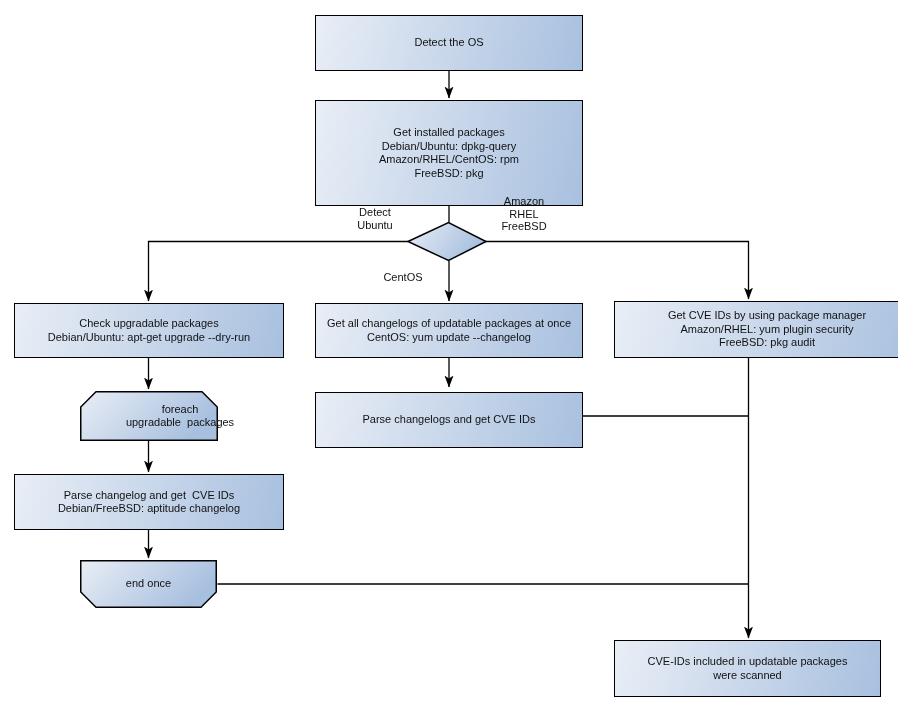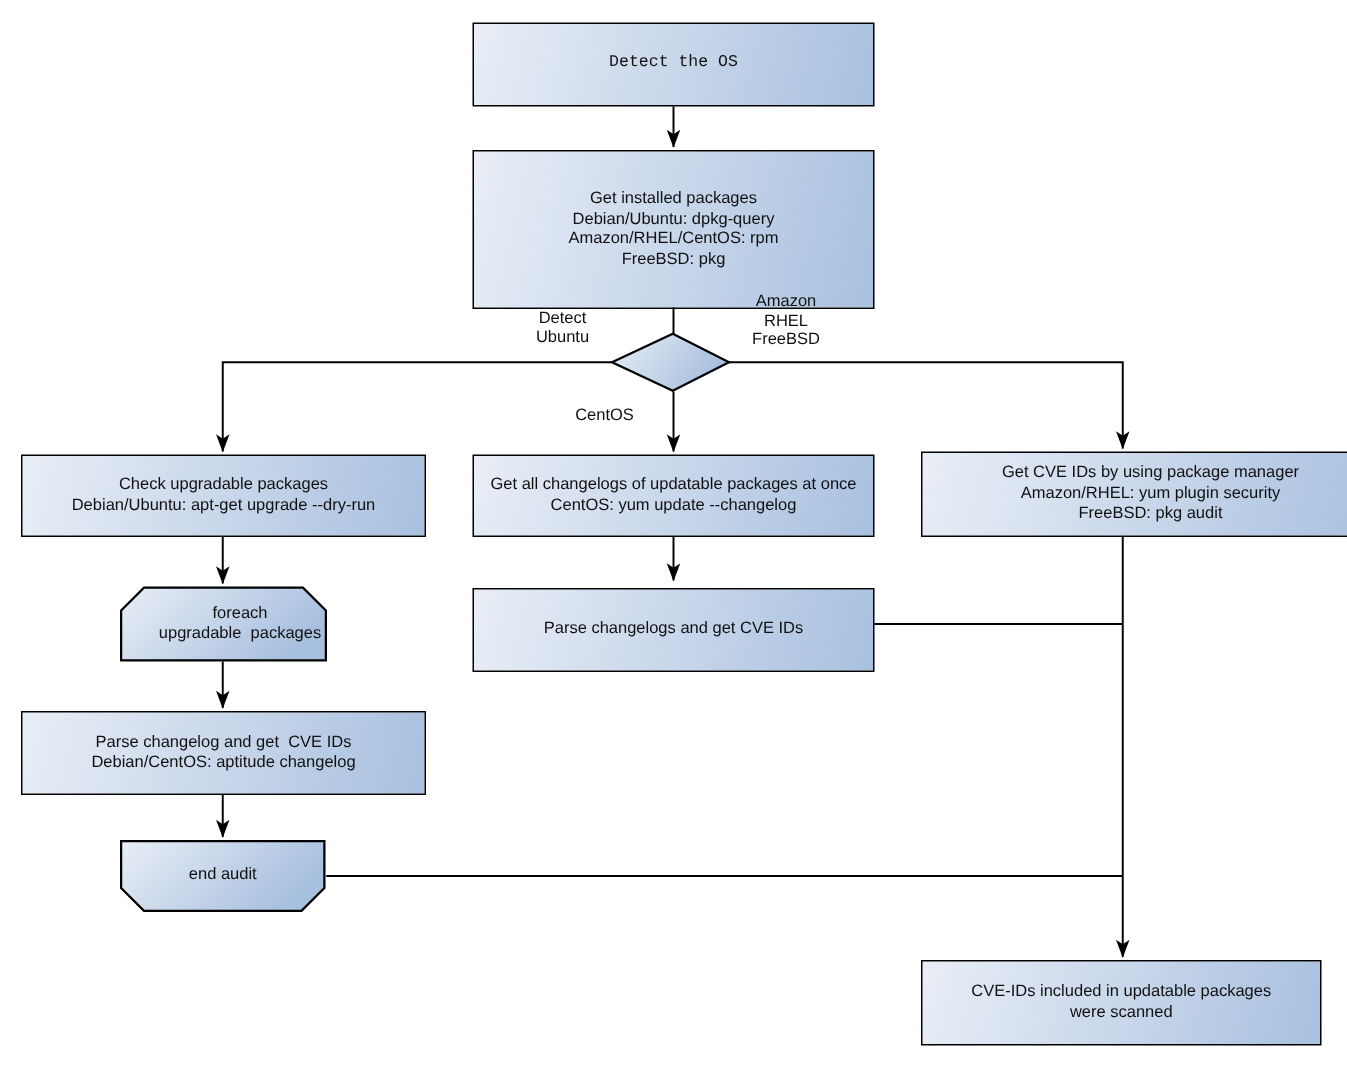--- a/index.html
+++ b/index.html
@@ -35,29 +35,29 @@
   .shape-label{
     position:absolute;display:flex;align-items:center;justify-content:center;
     text-align:center;font-size:11px;line-height:13.5px;color:var(--text);
     white-space:pre;background:transparent;border:none;
   }
   .edge-label{
     position:absolute;text-align:center;font-size:11px;line-height:12.5px;
     color:var(--text);white-space:pre;
   }
   
-  #n-detect        {left:315px;top:15px;  width:268px;height:56px;font-family:Liberation Mono, monospace;}
+  #n-detect        {left:315px;top:15px;  width:268px;height:56px;}
   #n-installed     {left:315px;top:100px; width:268px;height:106px;}
   #n-check         {left:14px; top:303px; width:270px;height:55px;}
   #n-changelogs    {left:315px;top:303px; width:268px;height:55px;}
   #n-cvepm         {left:614px;top:301px; width:306px;height:57px;}
   #n-parsemid      {left:315px;top:392px; width:268px;height:56px;}
   #n-parseleft     {left:14px; top:474px; width:270px;height:56px;}
   #n-scanned       {left:614px;top:640px; width:267px;height:57px;}
-  #n-foreach       {left:80px; top:391px; width:160px;height:50px;}
+  #n-foreach       {left:80px; top:391px; width:160px;height:50px;padding-left:20px;}
   #n-endloop       {left:80px; top:560px; width:137px;height:48px;}
   #lbl-left        {left:338px;top:206px; width:74px;}
   #lbl-right       {left:487px;top:195px; width:74px;}
   #lbl-centos      {left:375px;top:271px; width:56px;text-align:center;}
 </style>
 </head>
 <body>
 
 <div class="canvas">
 
@@ -98,27 +98,27 @@
 FreeBSD: pkg</div>
   <div class="node" id="n-check">Check upgradable packages
 Debian/Ubuntu: apt-get upgrade --dry-run</div>
   <div class="node" id="n-changelogs">Get all changelogs of updatable packages at once
 CentOS: yum update --changelog</div>
   <div class="node" id="n-cvepm">Get CVE IDs by using package manager
 Amazon/RHEL: yum plugin security
 FreeBSD: pkg audit</div>
   <div class="node" id="n-parsemid">Parse changelogs and get CVE IDs</div>
   <div class="node" id="n-parseleft">Parse changelog and get  CVE IDs
-Debian/CentOS: aptitude changelog</div>
+Debian/FreeBSD: aptitude changelog</div>
   <div class="node" id="n-scanned">CVE-IDs included in updatable packages
 were scanned</div>
 
   <div class="shape-label" id="n-foreach">foreach
 upgradable  packages</div>
-  <div class="shape-label" id="n-endloop">end audit</div>
+  <div class="shape-label" id="n-endloop">end once</div>
 
   <div class="edge-label" id="lbl-left">Detect
 Ubuntu</div>
   <div class="edge-label" id="lbl-right">Amazon
 RHEL
 FreeBSD</div>
   <div class="edge-label" id="lbl-centos">CentOS</div>
 
 </div>
 

